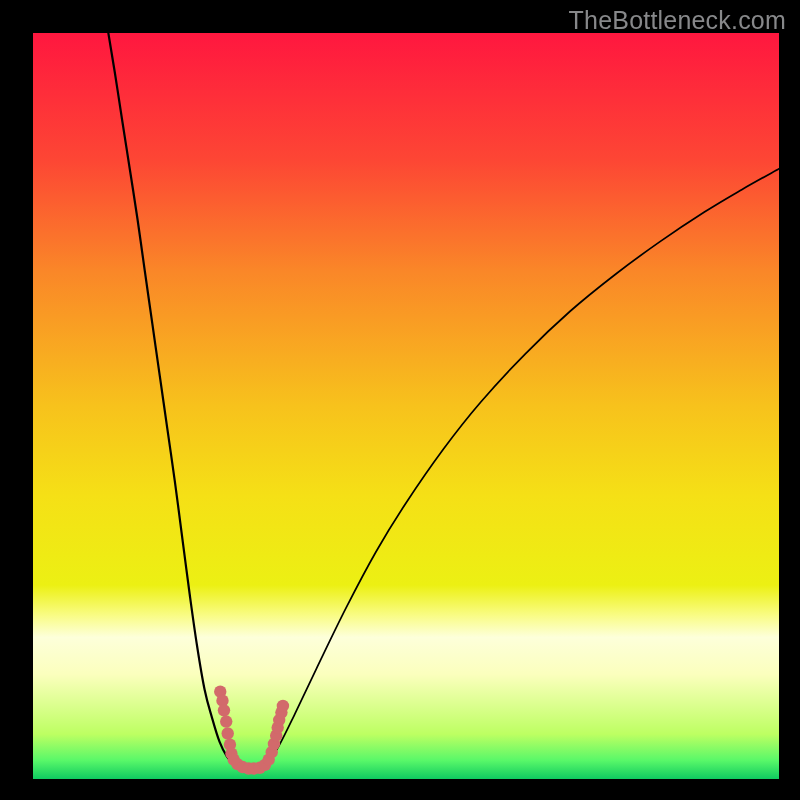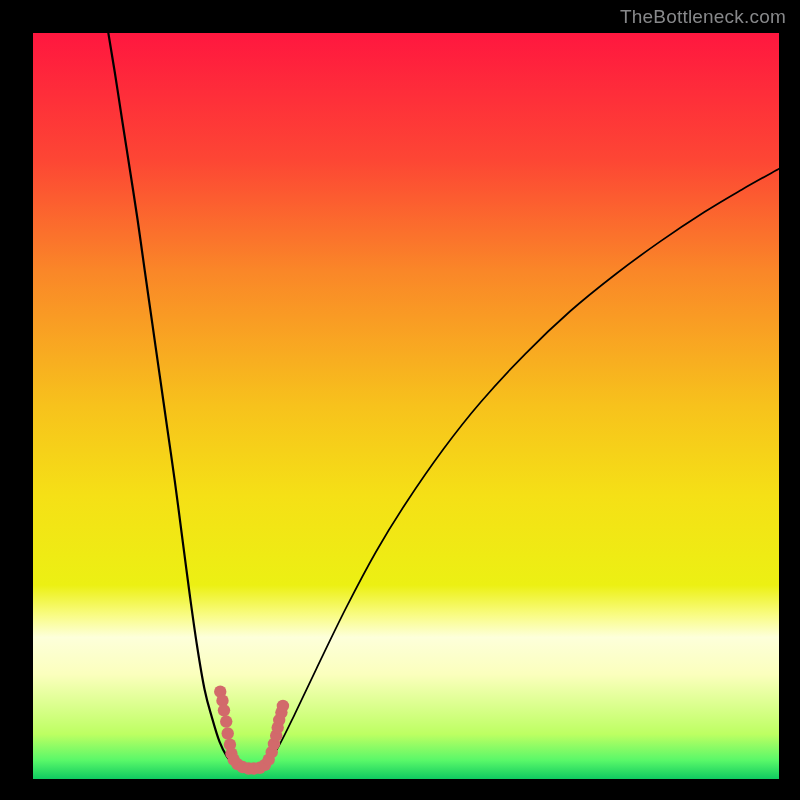--- a/index.html
+++ b/index.html
@@ -2,21 +2,21 @@
 <html><head>
 <meta charset="utf-8">
 <style>
   * { margin: 0; padding: 0; box-sizing: border-box; }
   body { width: 800px; height: 800px; background: #000; font-family: sans-serif; position: relative; }
   .watermark {
     position: absolute;
     top: 6px;
     right: 14px;
     font-family: Verdana, Geneva, sans-serif;
-    font-size: 19px;
+    font-size: 25px;
     color: #87888a;
     letter-spacing: 0.2px;
     z-index: 5;
   }
   .outer {
     position: absolute;
     left: 0; top: 0;
     width: 800px; height: 800px;
     background: #000;
   }

